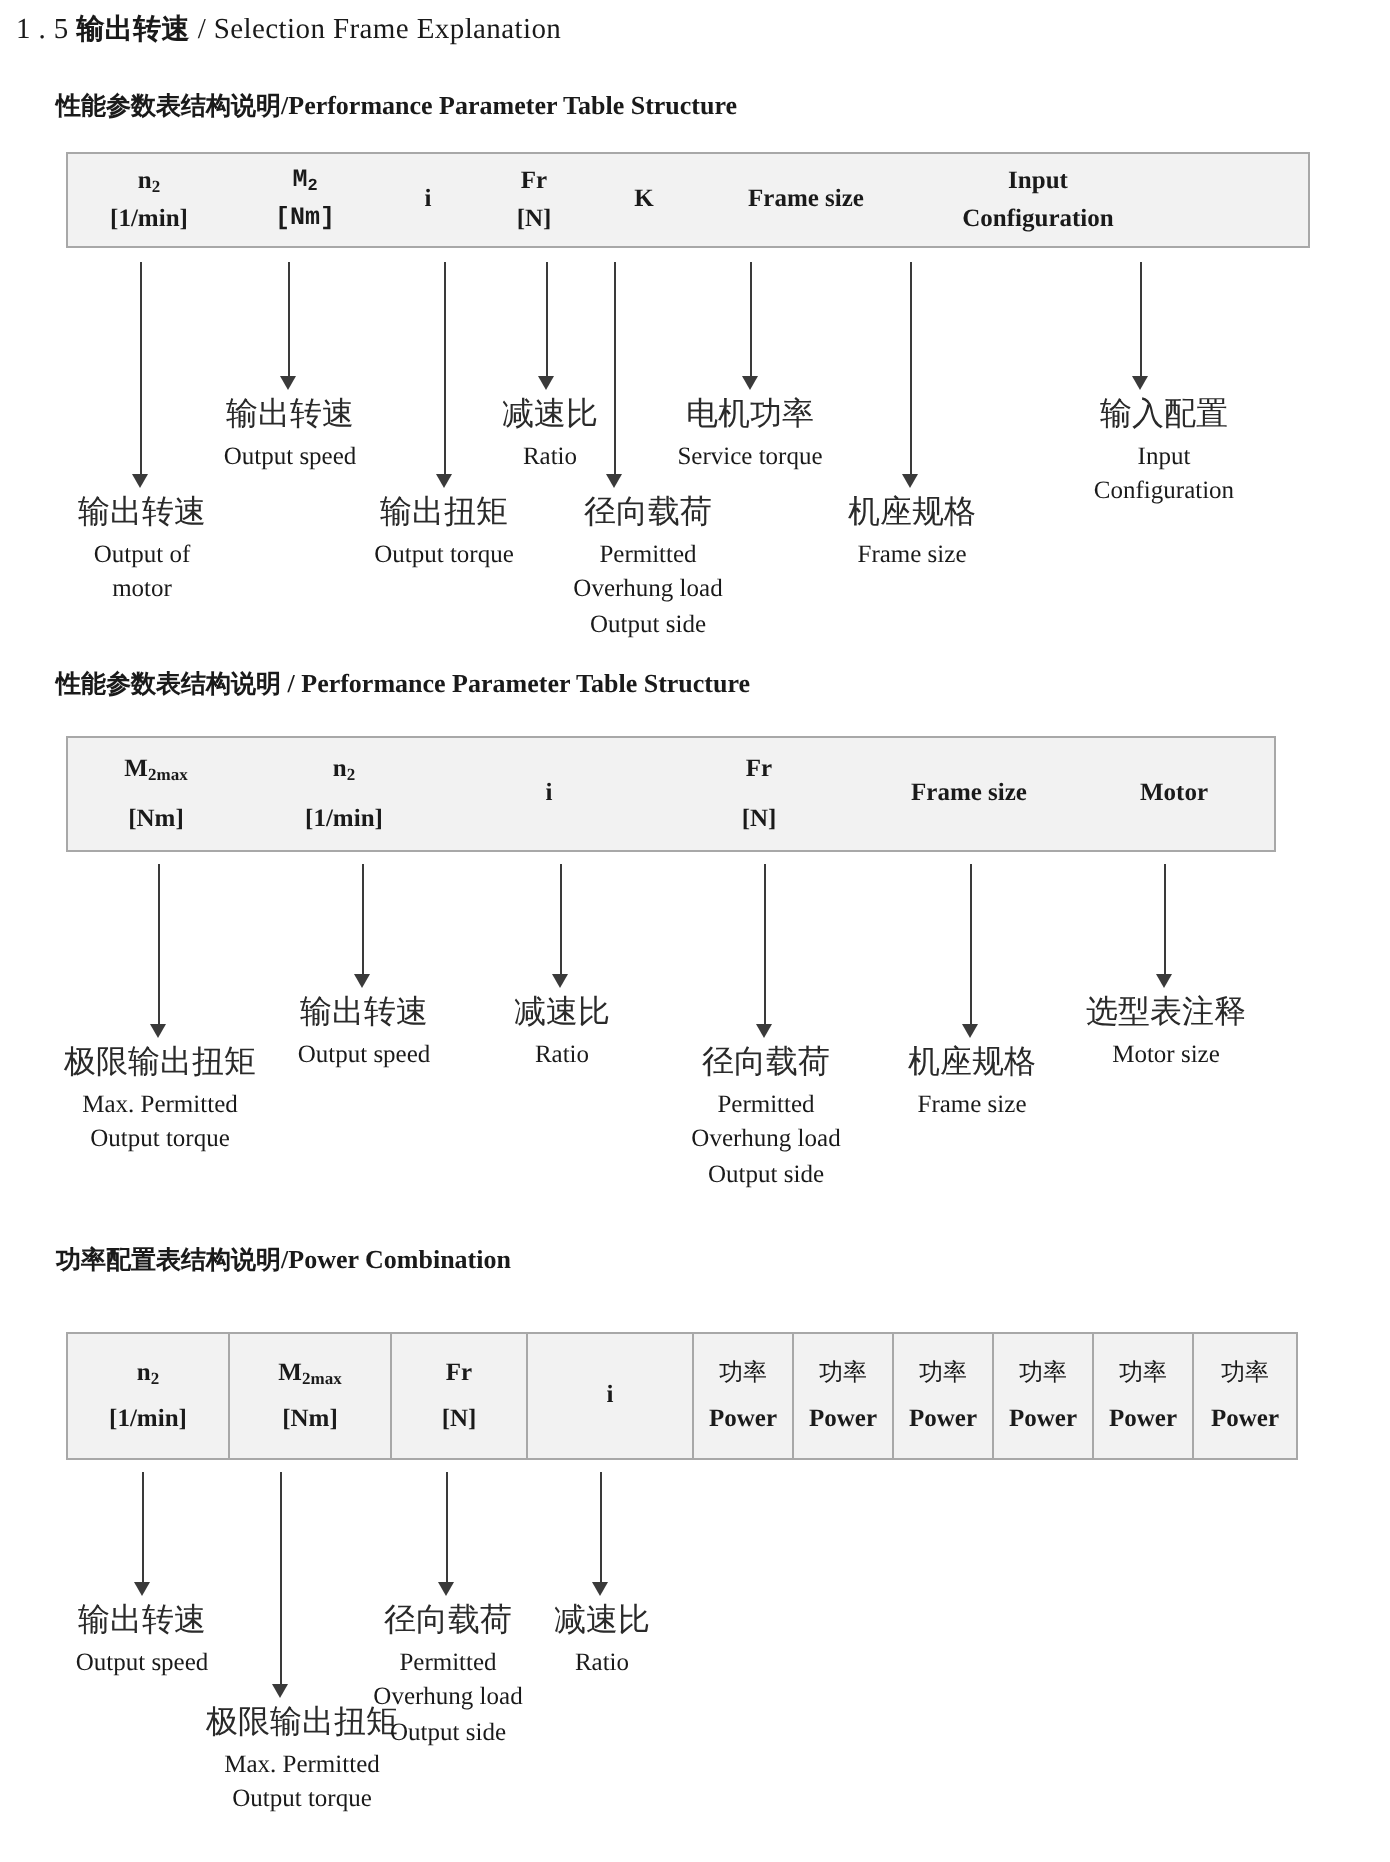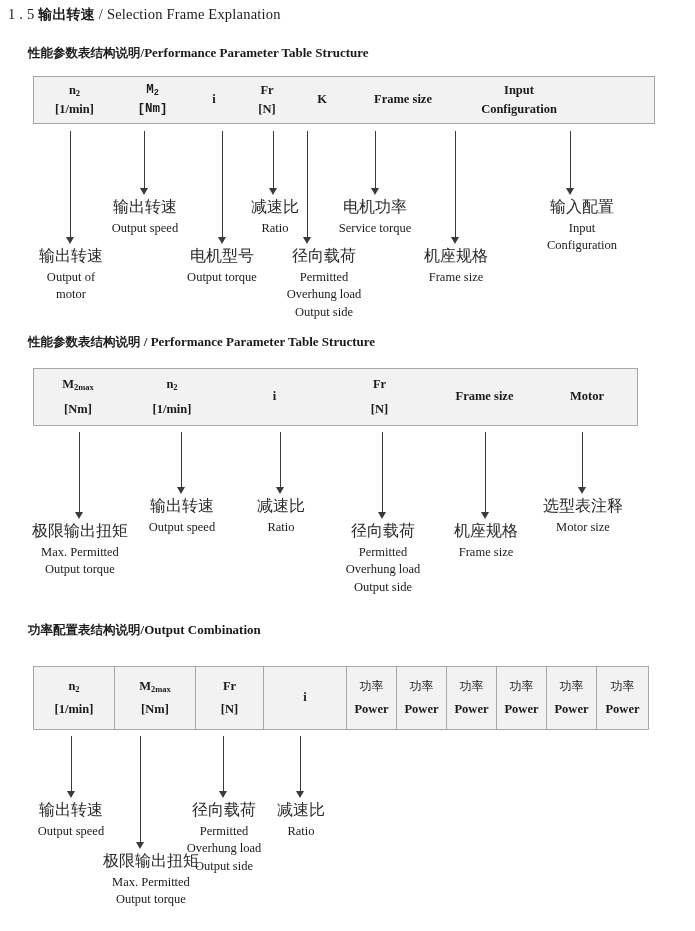--- a/index.html
+++ b/index.html
@@ -199,21 +199,21 @@
 <div class="abs note" style="left:71px; top:246px;">
   <span class="cjk">输出转速</span>
   <span class="en">Output of</span>
   <span class="en">motor</span>
 </div>
 <div class="abs note" style="left:145px; top:197px;">
   <span class="cjk">输出转速</span>
   <span class="en">Output speed</span>
 </div>
 <div class="abs note" style="left:222px; top:246px;">
-  <span class="cjk">电机型号</span>
+  <span class="cjk">输出扭矩</span>
   <span class="en">Output torque</span>
 </div>
 <div class="abs note" style="left:275px; top:197px;">
   <span class="cjk">减速比</span>
   <span class="en">Ratio</span>
 </div>
 <div class="abs note" style="left:324px; top:246px;">
   <span class="cjk">径向载荷</span>
   <span class="en">Permitted</span>
   <span class="en">Overhung load</span>
@@ -308,21 +308,21 @@
 <div class="abs note" style="left:486px; top:521px;">
   <span class="cjk">机座规格</span>
   <span class="en">Frame size</span>
 </div>
 <div class="abs note" style="left:583px; top:496px;">
   <span class="cjk">选型表注释</span>
   <span class="en">Motor size</span>
 </div>
 
 <div class="abs sec-head" style="left:28px; top:622px;">
-  <span class="cjk">功率配置表结构说明</span><span class="en">/</span><span class="en">Output Combination</span>
+  <span class="cjk">功率配置表结构说明</span><span class="en">/</span><span class="en">Power Combination</span>
 </div>
 
 <div class="abs tbl ruled" style="left:33px; top:666px; width:616px; height:64px;">
   <div class="cell" style="width:80px;">
     <span class="l1">n<sub>2</sub></span>
     <span class="l2" style="margin-top:4px;">[1/min]</span>
   </div>
   <div class="cell" style="width:81px;">
     <span class="l1">M<sub>2max</sub></span>
     <span class="l2" style="margin-top:4px;">[Nm]</span>

